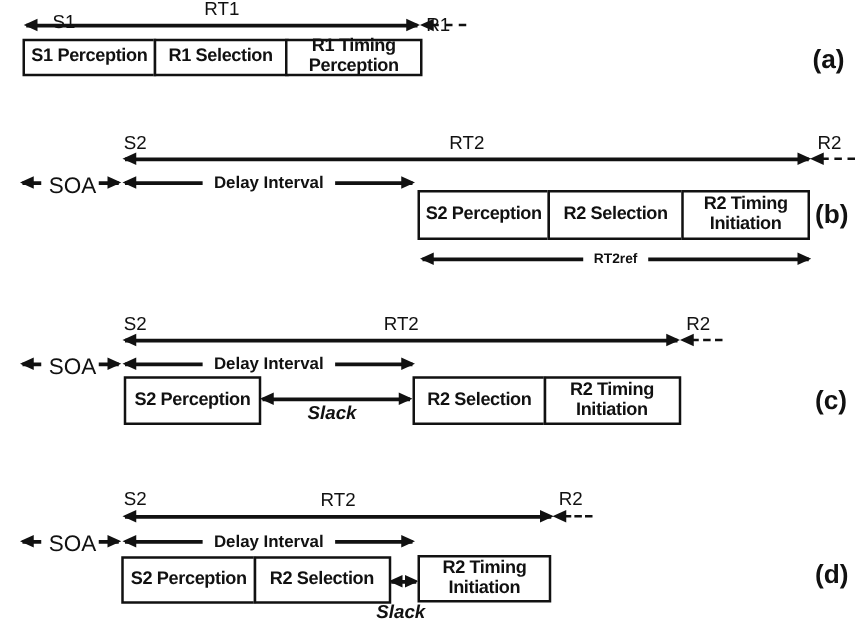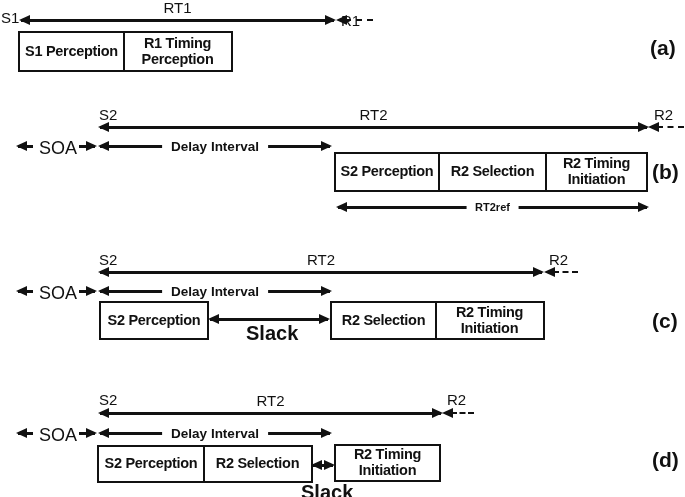--- a/index.html
+++ b/index.html
@@ -22,46 +22,47 @@
   
   .box-row{position:absolute;display:flex;}
   .pbox{box-sizing:border-box;background:#fff;border:2.5px solid #111;
     display:flex;align-items:center;justify-content:center;text-align:center;
     font-weight:700;font-size:14.5px;line-height:1.08;letter-spacing:-0.3px;padding:0 1px;}
   .pbox + .pbox{margin-left:-2.5px;}
   .pbox.single{position:absolute;}
   
   .lbl{position:absolute;font-size:15px;font-weight:400;white-space:nowrap;}
   .soa-lbl{position:absolute;font-size:18px;font-weight:400;white-space:nowrap;}
-  .slack-lbl{position:absolute;font-size:20px;font-weight:700;white-space:nowrap;}
+  .slack-lbl{position:absolute;font-size:15px;font-weight:700;font-style:italic;white-space:nowrap;}
   .panel-letter{position:absolute;font-size:21px;font-weight:700;white-space:nowrap;}
 </style>
 </head>
 <body>
 
 <div id="canvas">
 
   <div>
-    <div class="lbl" style="left:1px;top:9px;">S1</div>
+    <div class="lbl" style="left:1px;top:9px;padding-left:41px;">S1</div>
 
     <div class="arrow" style="left:20px;top:14px;width:315px;">
       <div class="line"></div>
       <div class="head-l"></div>
       <div class="head-r"></div>
       <div class="above-label">RT1</div>
     </div>
 
     <div class="lbl" style="left:341px;top:12px;">R1</div>
     <div class="arrow dashed" style="left:337px;top:14px;width:36px;">
       <div class="line"></div>
       <div class="head-l"></div>
     </div>
 
-    <div class="box-row" style="left:18px;top:31px;height:41px;border-radius:18px;">
+    <div class="box-row" style="left:18px;top:31px;height:30px;border-radius:18px;">
       <div class="pbox" style="width:107px;">S1 Perception</div>
+      <div class="pbox" style="width:108px;">R1 Selection</div>
       <div class="pbox" style="width:110px;">R1 Timing Perception</div>
     </div>
 
     <div class="panel-letter" style="left:650px;top:36px;">(a)</div>
   </div>
 
   <div>
     <div class="lbl" style="left:99px;top:106px;">S2</div>
 
     <div class="arrow" style="left:99px;top:121px;width:549px;">

